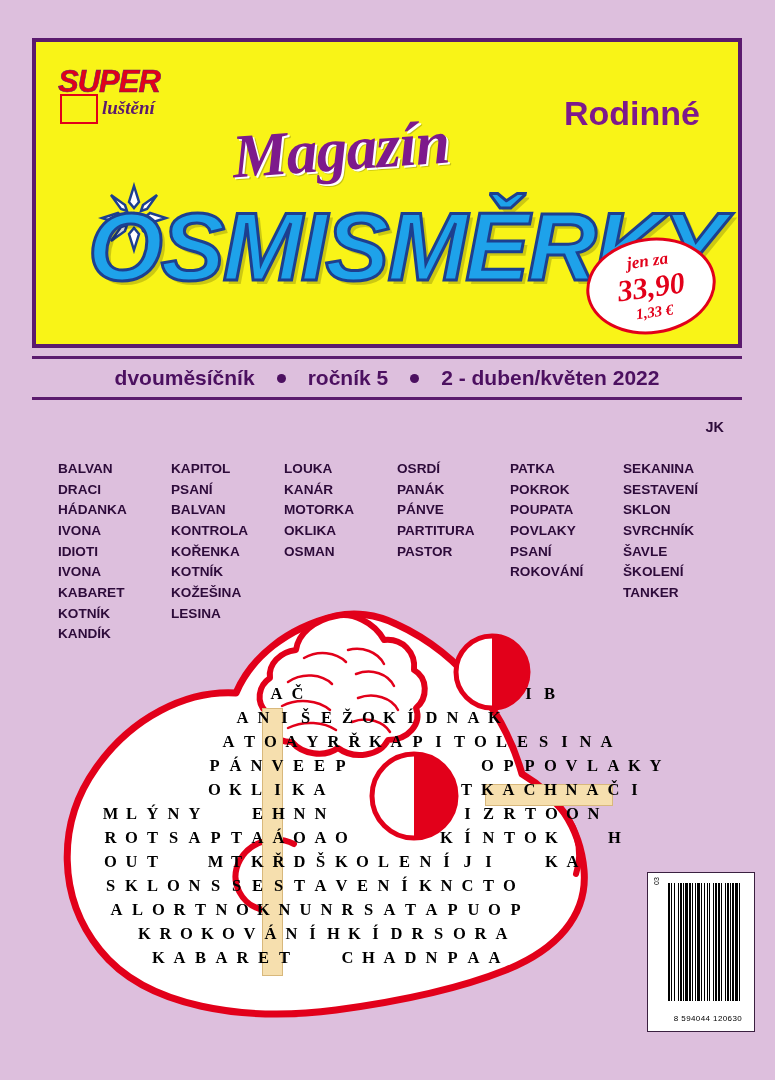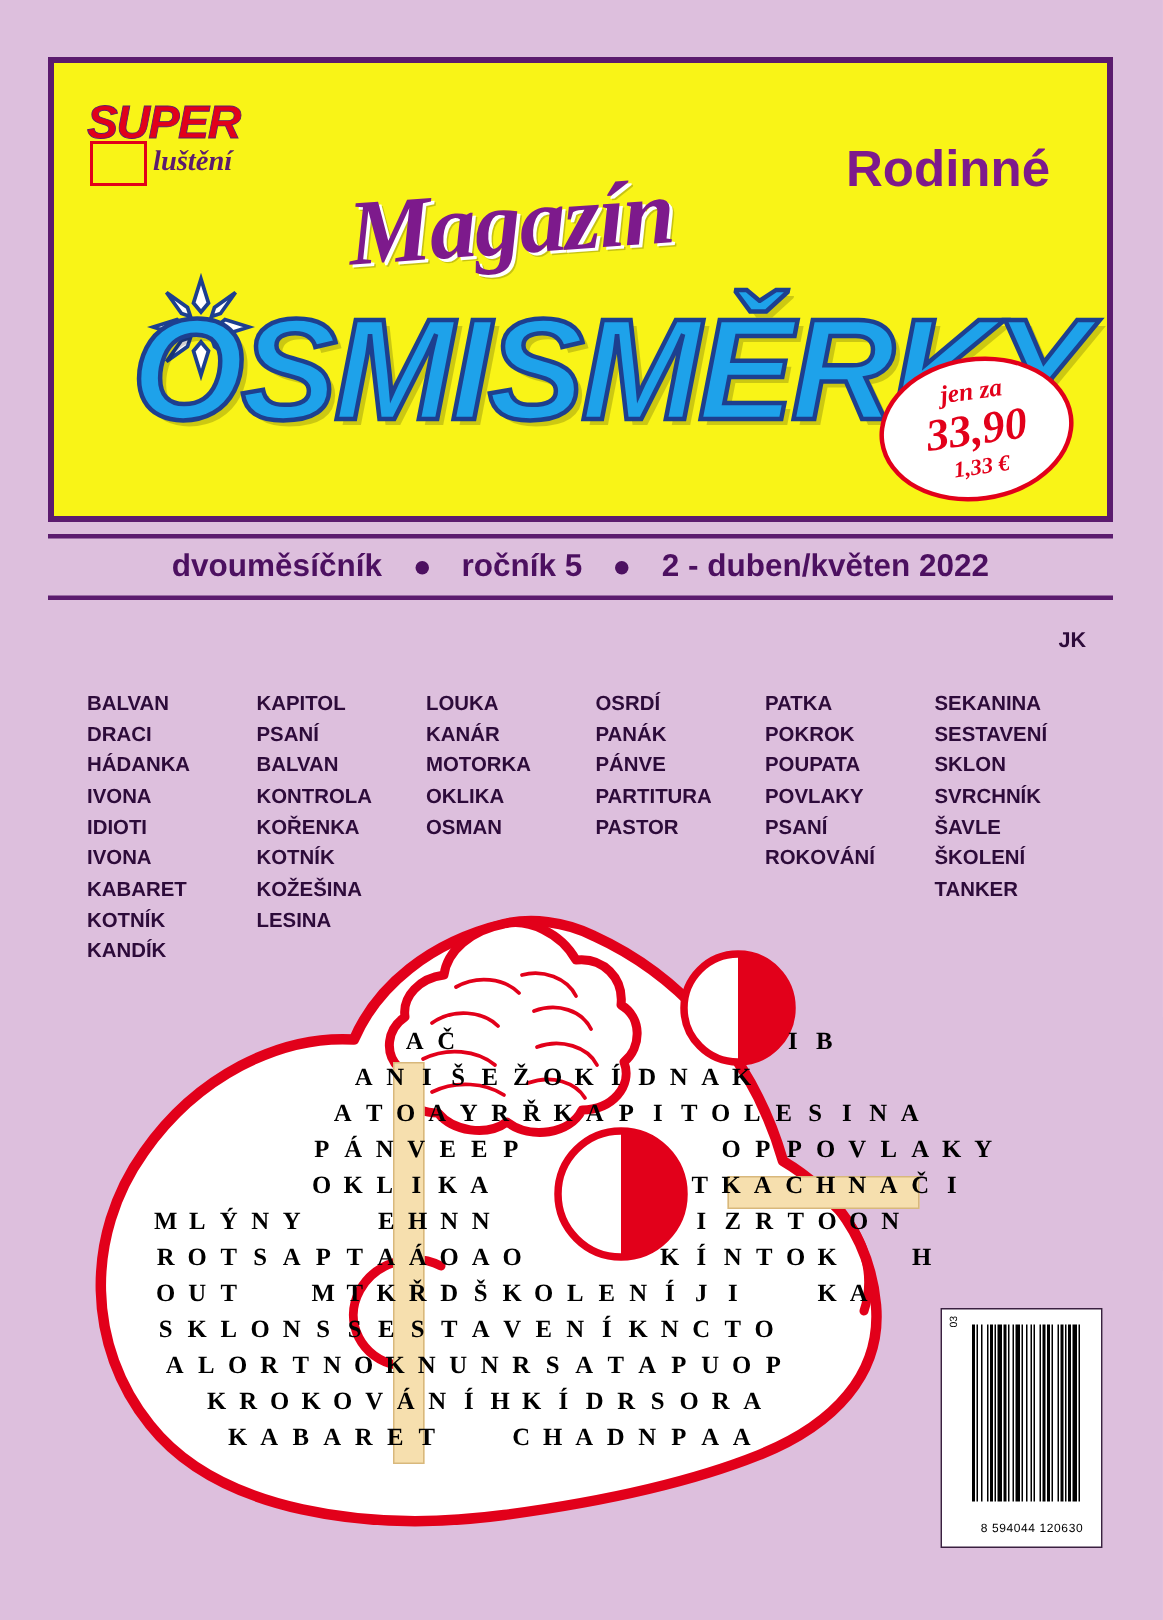--- a/index.html
+++ b/index.html
@@ -262,21 +262,21 @@
     width: 128px;
     height: 22px;
     background: #f6dfae;
     border: 1px solid #d8b87c;
     box-sizing: border-box;
   }
 
   
   .barcode-box {
     position: absolute;
-    right: 40px;
+    right: 20px;
     bottom: 48px;
     width: 108px;
     height: 160px;
     background: #ffffff;
     border: 1px solid #3a2040;
     box-sizing: border-box;
   }
   .barcode-bars {
     position: absolute;
     left: 20px;

